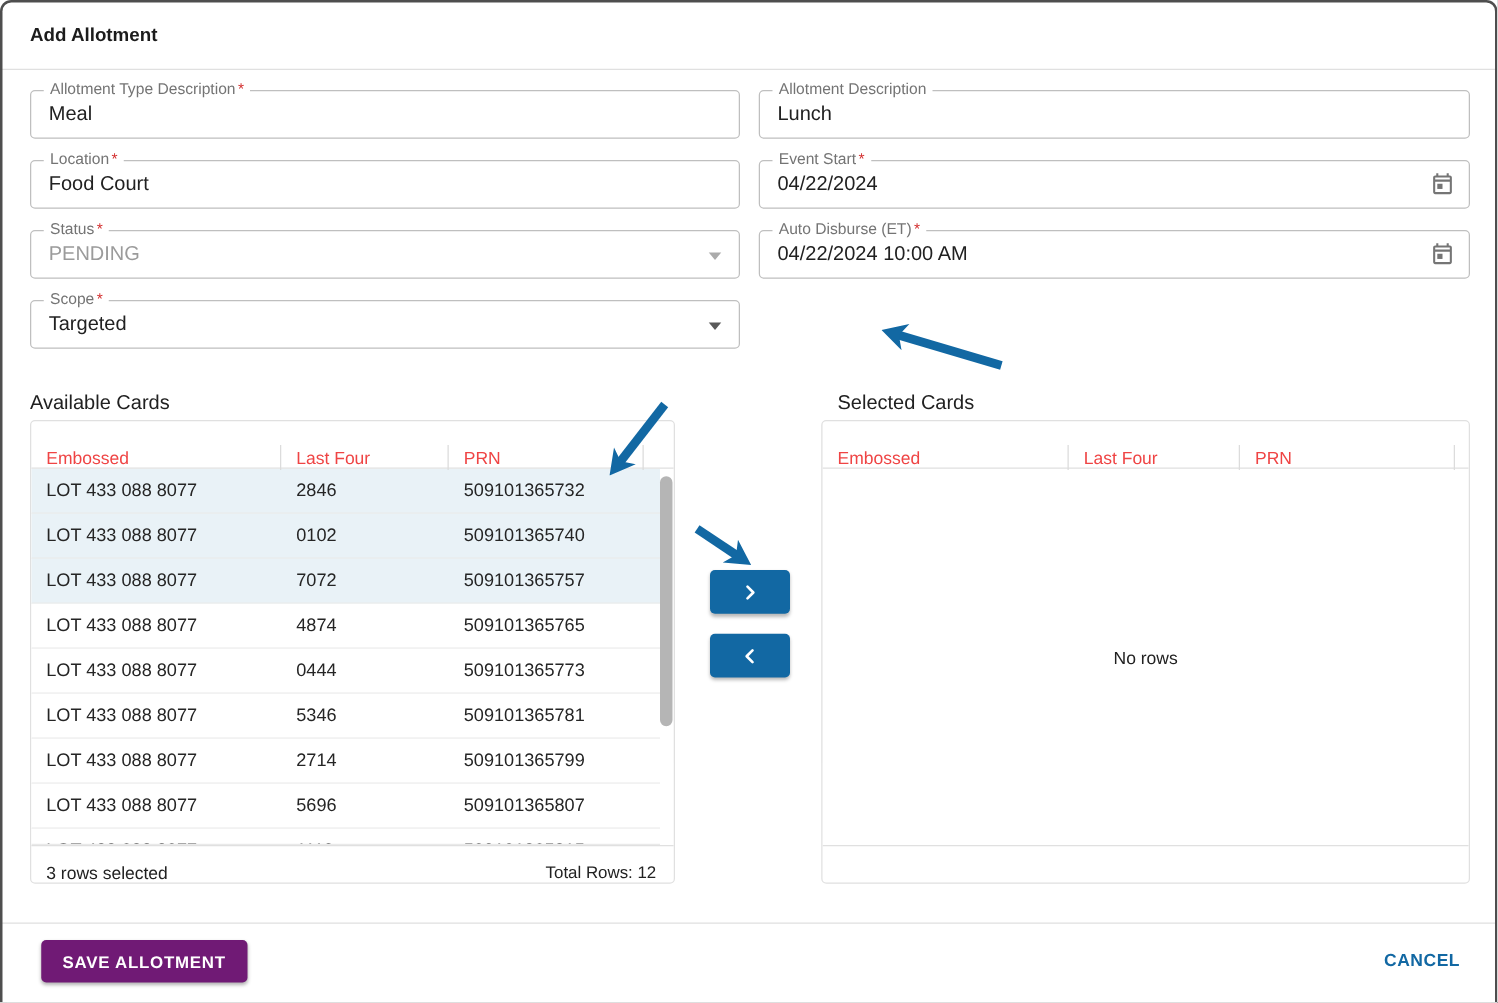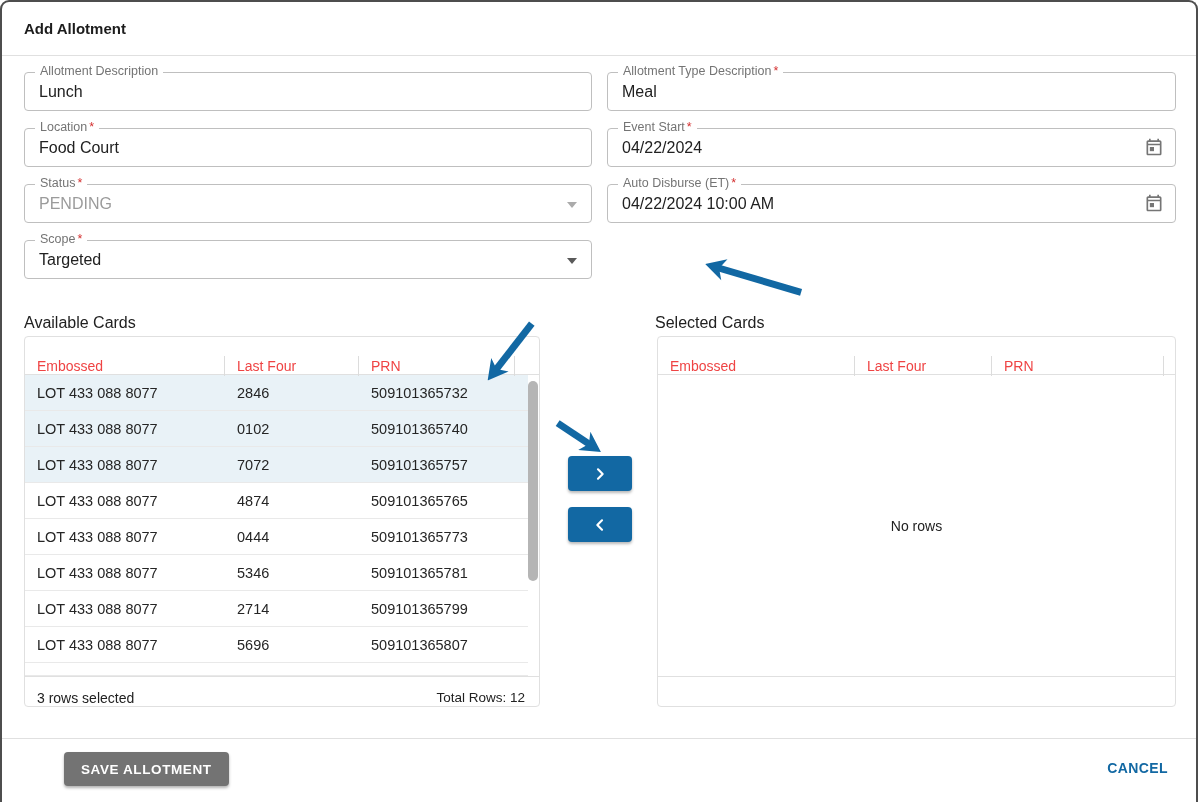--- a/index.html
+++ b/index.html
@@ -50,23 +50,23 @@
   .empty-label { font-size:14px; color:#212121; }
   .scroll-thumb { position:absolute; right:1px; top:44px; width:10px; height:200px; background:#b5b5b5; border-radius:5px; }
 
   
   .xfer-btn { position:absolute; width:64px; height:35px; background:#1268a3; border:none; border-radius:4px;
               display:flex; align-items:center; justify-content:center; cursor:pointer;
               box-shadow:0 2px 3px rgba(0,0,0,.28); }
 
   
   .bottom-divider { position:absolute; left:0; right:0; top:738px; height:1px; background:#e0e0e0; }
-  .save-btn { position:absolute; left:33px; top:752px; height:34px; padding:0 17px; background:#737373;
+  .save-btn { position:absolute; left:33px; top:752px; height:34px; padding:0 17px; background:#701a75;
               color:#fff; border:none; border-radius:4px; font-family:inherit; font-size:13.5px; font-weight:700;
-              letter-spacing:.6px; cursor:pointer; box-shadow:0 2px 3px rgba(0,0,0,.3);margin-left:31px; }
+              letter-spacing:.6px; cursor:pointer; box-shadow:0 2px 3px rgba(0,0,0,.3); }
   .cancel-btn { position:absolute; right:30px; top:760px; background:none; border:none; color:#1268a3;
                 font-family:inherit; font-size:14px; font-weight:700; letter-spacing:.4px; cursor:pointer; }
 
   
   .arrow { position:absolute; height:26px; transform-origin:0 13px; z-index:30; pointer-events:none; }
   .arrow-1 { left:533px; top:309px; width:74px; transform:rotate(127.8deg); }
   .arrow-2 { left:556px; top:409px; width:54px; transform:rotate(33.7deg); }
   .arrow-3 { left:803px; top:280px; width:102px; transform:rotate(196.5deg); }
 </style>
 </head>
@@ -74,27 +74,27 @@
 
 <div class="dialog">
   <div class="frame"></div>
 
   <div class="dlg-title">Add Allotment</div>
   <div class="hdr-divider"></div>
 
   <div class="form-grid">
 
     <div class="field">
+      <span class="flabel"><span>Allotment Type Description</span><span class="req">*</span></span>
+      <span class="fvalue">Meal</span>
+    </div>
+
+    <div class="field">
       <span class="flabel"><span>Allotment Description</span></span>
       <span class="fvalue">Lunch</span>
-    </div>
-
-    <div class="field">
-      <span class="flabel"><span>Allotment Type Description</span><span class="req">*</span></span>
-      <span class="fvalue">Meal</span>
     </div>
 
     <div class="field">
       <span class="flabel"><span>Location</span><span class="req">*</span></span>
       <span class="fvalue">Food Court</span>
     </div>
 
 
     <div class="field">
       <span class="flabel"><span>Event Start</span><span class="req">*</span></span>
@@ -202,21 +202,21 @@
     <svg width="16" height="16" viewBox="0 0 24 24">
         <path d="M9 5l7 7-7 7" fill="none" stroke="#fff" stroke-width="3.2" stroke-linecap="round" stroke-linejoin="round"></path>
       </svg>
   </button>
   <button class="xfer-btn" style="left:568px; top:507px;">
     <svg width="16" height="16" viewBox="0 0 24 24">
         <path d="M15 5l-7 7 7 7" fill="none" stroke="#fff" stroke-width="3.2" stroke-linecap="round" stroke-linejoin="round"></path>
       </svg>
   </button>
 
-  <div class="panel-title" style="left:655px; top:314px;">Selected Cards</div>
+  <div class="panel-title" style="left:670px; top:314px;">Selected Cards</div>
   <div class="panel right" style="left:657px; top:336px; width:519px; height:371px;">
     <div class="pn-head row-cols">
       <div class="hcell">Embossed</div>
       <div class="hcell">Last Four</div>
       <div class="hcell">PRN</div>
       <div></div>
     </div>
     <div class="empty-body">
       <span class="empty-label">No rows</span>
     </div>

